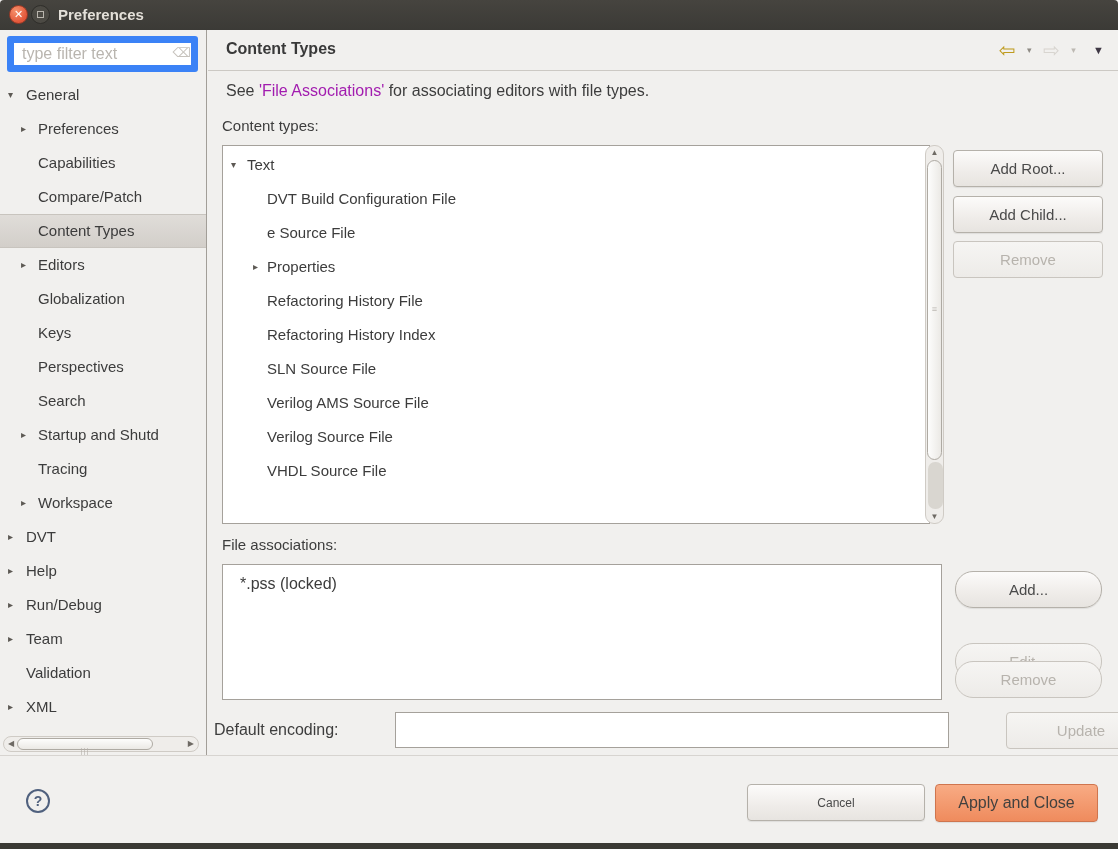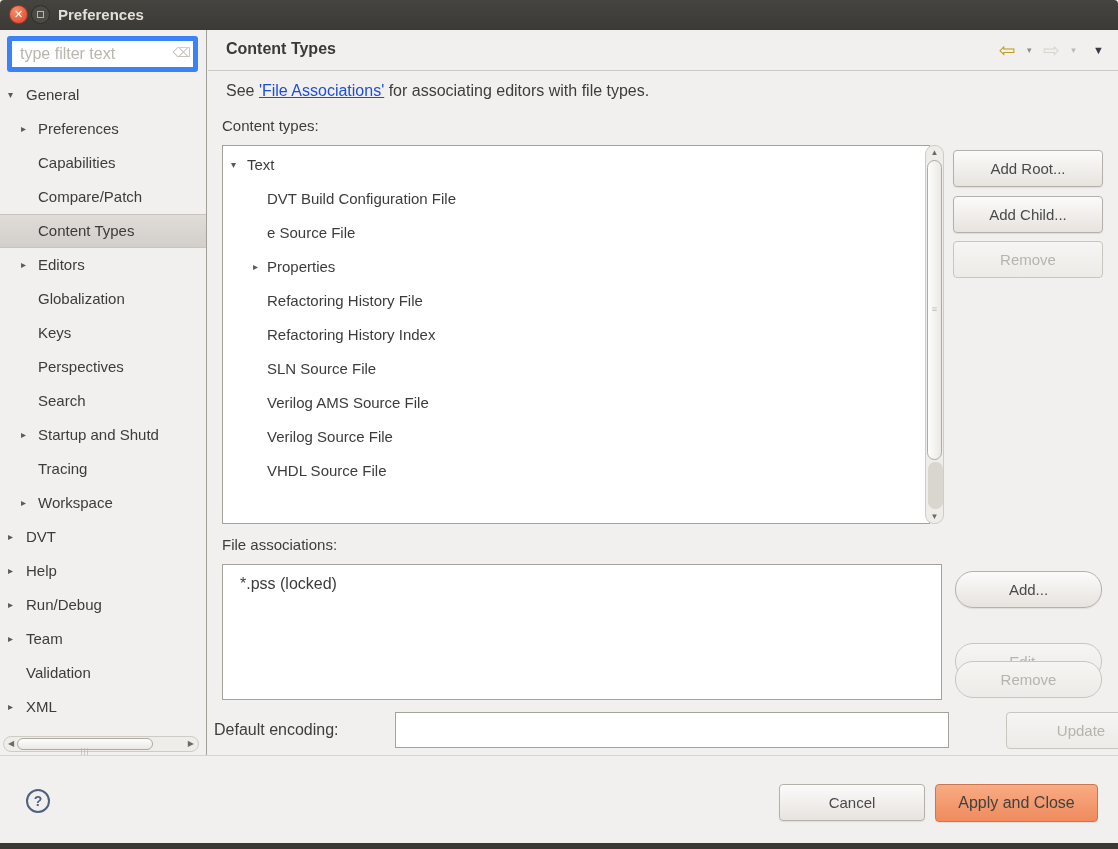--- a/index.html
+++ b/index.html
@@ -13,21 +13,21 @@
   .btn-close { left:9px; background:radial-gradient(circle at 35% 30%, #f6926c, #e25639 70%);
     border:1px solid #9c3a26; color:#fff; font-size:11px; line-height:17px; text-align:center; }
   .btn-min { left:31px; background:#4c4a44; border:1px solid #2f2e2a; }
   .btn-min .sq { position:absolute; left:5px; top:5px; width:7px; height:7px; border:1.5px solid #b9b5ad; }
   .tb-title { position:absolute; left:58px; top:0; line-height:30px; color:#e3dfd8; font-weight:bold; font-size:15px; }
 
   
   .sidebar { position:absolute; left:0; top:30px; width:207px; height:725px;
     background:#f1f0ee; border-right:1px solid #a29e98; }
   .filter-wrap { position:absolute; left:7px; top:6px; width:191px; height:36px; }
-  .filter { width:100%; height:100%; border:5px solid #3b82f6; border-radius:3px; background:#fff;
+  .filter { width:100%; height:100%; border:7px solid #3b82f6; border-radius:3px; background:#fff;
     font-family:"Liberation Sans", sans-serif; font-size:16px; color:#3d3d3d; padding:0 26px 0 8px; outline:none; }
   .filter::placeholder { color:#b9b5af; }
   .clear-ic { position:absolute; right:7px; top:9px; color:#c6c2bc; font-size:13px; cursor:pointer; }
 
   .tree { position:absolute; left:0; top:48px; width:100%; }
   .t-row { position:relative; height:34px; line-height:34px; font-size:15px; color:#3c3c3c;
     white-space:nowrap; overflow:hidden; cursor:pointer; }
   .t-row .arrow { position:absolute; top:0; font-size:10px; color:#5d5954; line-height:34px; }
   .lvl0 .arrow { left:8px; }  .lvl0 .t-label { margin-left:26px; }
   .lvl1 .arrow { left:21px; } .lvl1 .t-label { margin-left:38px; }
@@ -47,21 +47,21 @@
   .nav { position:absolute; right:14px; top:8px; }
   .nav span { display:inline-block; vertical-align:middle; cursor:pointer; }
   .nav .back { color:#bf9b1e; font-size:20px; }
   .nav .caret { color:#8f8b85; font-size:9px; margin:0 7px; }
   .nav .fwd { color:#d8d5d0; font-size:20px; }
   .nav .caret2 { color:#bdb9b3; font-size:9px; margin:0 7px; }
   .nav .vmenu { color:#3e3744; font-size:11px; margin-left:6px; }
   .hdr-divider { position:absolute; left:0; top:40px; width:100%; border-top:1px solid #ccc9c4; }
 
   .desc { position:absolute; left:18px; top:52px; font-size:16px; color:#3d3d3d; }
-  .desc .link { color:#1d4ed8; text-decoration:underline; cursor:pointer; }
+  .desc .link { color:#a21caf; cursor:pointer; }
   .ct-label { position:absolute; left:14px; top:87px; font-size:15px; color:#3d3d3d; }
 
   .ct-list { position:absolute; left:14px; top:115px; width:708px; height:379px;
     background:#fff; border:1px solid #a5a19b; overflow:hidden; padding-top:2px; }
   .c-row { position:relative; height:34px; line-height:34px; font-size:15px; color:#3c3c3c;
     white-space:nowrap; overflow:hidden; cursor:pointer; }
   .c-row .arrow { position:absolute; top:0; font-size:10px; color:#5d5954; line-height:34px; }
   .c-lvl0 .arrow { left:8px; }  .c-lvl0 .c-label { margin-left:24px; }
   .c-lvl1 .arrow { left:30px; } .c-lvl1 .c-label { margin-left:44px; }
   .c-row.sel-orange { background:linear-gradient(#ef7f51,#e56939); color:#fff; }
@@ -96,21 +96,21 @@
   .enc-input { position:absolute; left:187px; top:682px; width:554px; height:36px;
     border:1px solid #a5a19b; background:#fff; font-family:"Liberation Sans", sans-serif; font-size:15px; padding:0 8px; outline:none; }
   #btnUpdate { left:750px; top:682px; width:150px; height:37px;margin-left:48px; }
 
   
   .footer { position:absolute; left:0; top:755px; width:100%; height:88px;
     background:#f1f0ee; border-top:1px solid #d7d4d0; }
   .help { position:absolute; left:26px; top:33px; width:24px; height:24px; border-radius:50%;
     border:2px solid #50617e; color:#50617e; font-size:14px; font-weight:bold;
     text-align:center; line-height:21px; cursor:pointer; }
-  .btn-cancel { right:193px; top:28px; width:146px; height:37px; font-size:15px; }
+  .btn-cancel { right:193px; top:28px; width:178px; height:37px; font-size:12px; }
   .btn-apply { right:20px; top:28px; width:163px; height:38px; font-size:16px;
     background:linear-gradient(#f8ab84,#ef8b5d); border:1px solid #cf754e; color:#42413f; }
   .bottom-strip { position:absolute; left:0; top:843px; width:100%; height:6px; background:#3a3934; }
 </style>
 </head>
 <body>
 
 <div class="window">
 
   <div class="titlebar">

